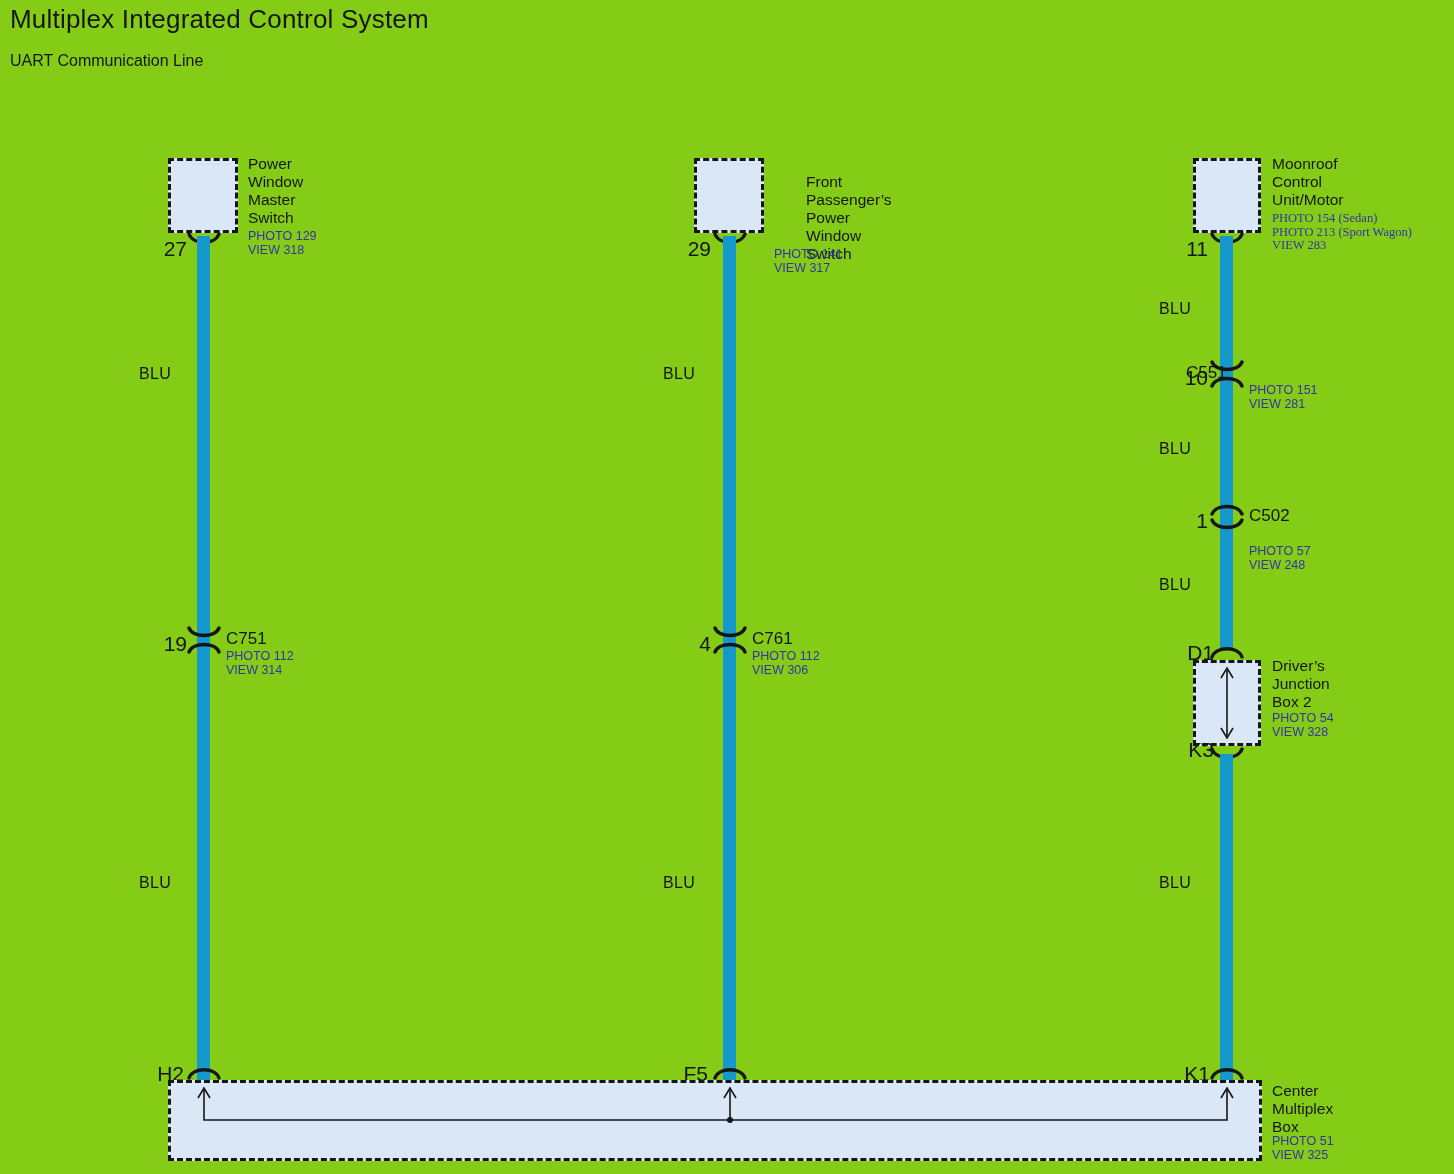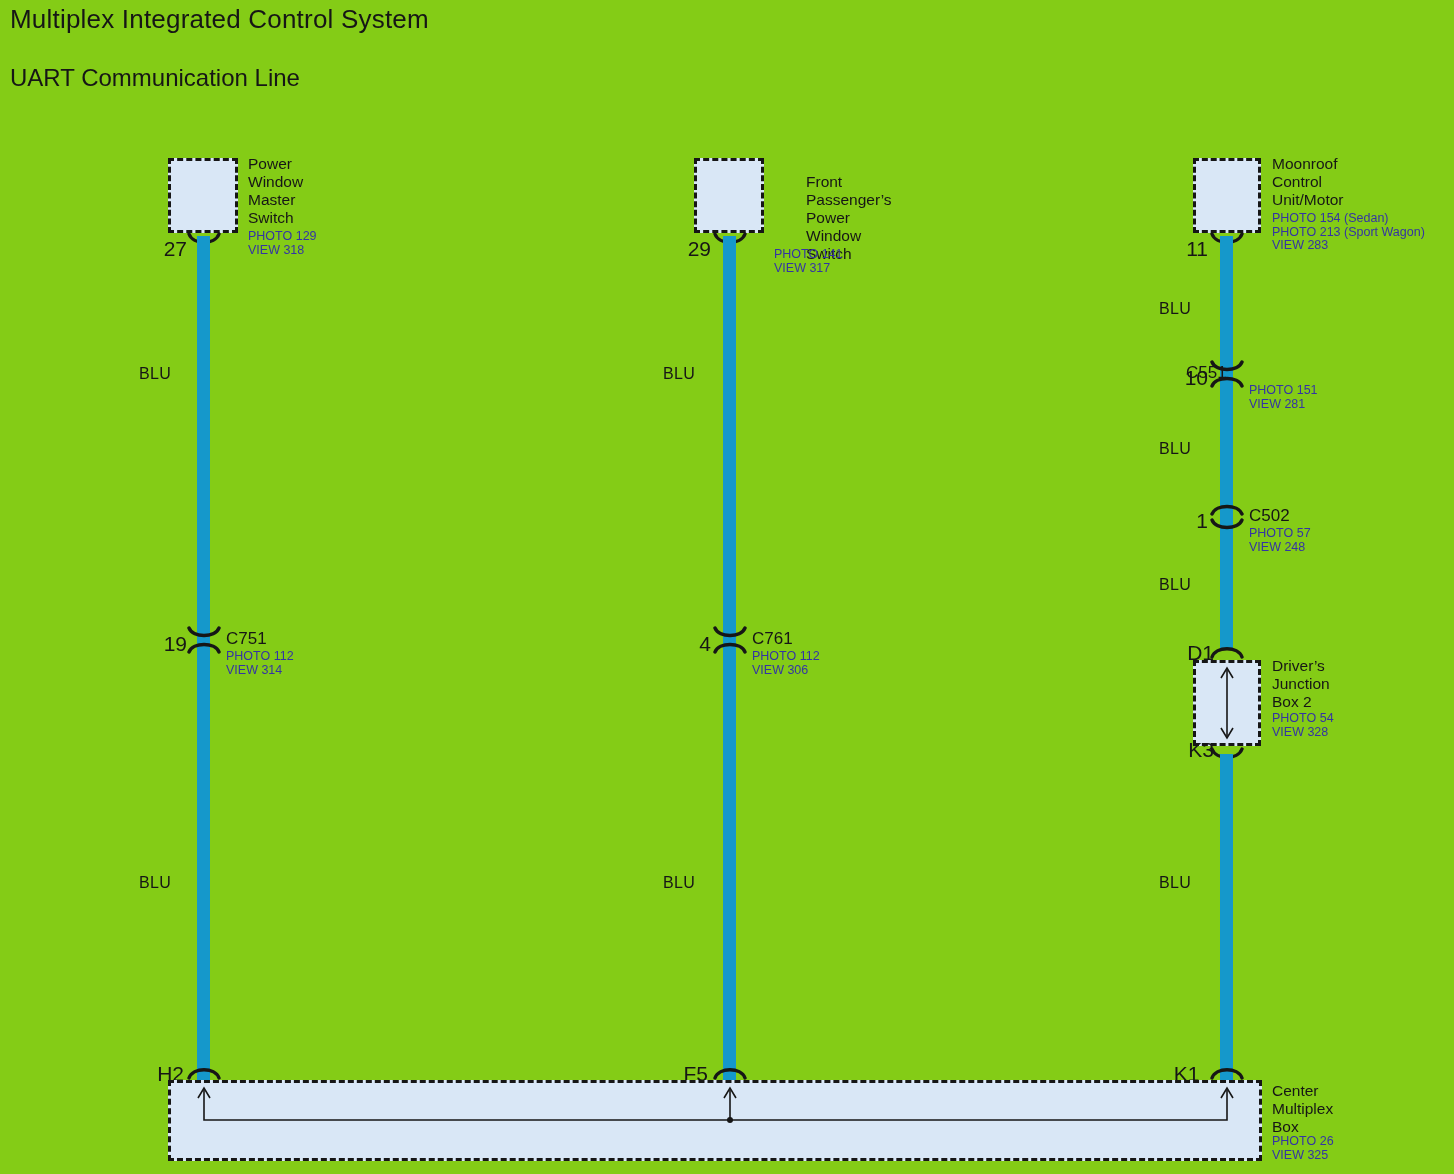--- a/index.html
+++ b/index.html
@@ -8,21 +8,21 @@
     --color-link:#3434a4;
     --color-ink:#161616;
   }
   html,body{margin:0;padding:0;background:#ffffff;}
   #canvas{
     position:relative;width:1454px;height:1174px;background:#84cc16;overflow:hidden;
     font-family:"Liberation Sans","DejaVu Sans",sans-serif;color:var(--color-ink);
   }
   .abs{position:absolute;}
   .title{left:10px;top:4px;font-size:26px;letter-spacing:0.2px;}
-  .subtitle{left:10px;top:52px;font-size:24px;margin-top:12px;}
+  .subtitle{left:10px;top:52px;font-size:16px;}
   .dashed-box{
     box-sizing:border-box;border:3px dashed var(--color-ink);
     background:var(--color-box-fill);
   }
   .wire{width:13px;background:var(--color-wire);}
   .pin{font-size:21px;text-align:right;white-space:nowrap;}
   .blu{font-size:16px;text-align:left;letter-spacing:0.3px;}
   .comp-name{font-size:15.5px;line-height:18px;white-space:pre-line;}
   .conn-name{font-size:17px;white-space:nowrap;}
   .refs{font-size:12.5px;line-height:13.5px;color:var(--color-link);white-space:pre-line;cursor:pointer;}
@@ -100,21 +100,21 @@
 
   <div class="abs pin" style="left:661px;top:1062px;width:47px;">F5</div>
   <svg class="abs glyph" style="left:712px;top:1065px;" width="36" height="15" viewBox="0 0 36 15">
     <path d="M3,13 C7,2 29,2 33,13" fill="none" stroke="currentColor" stroke-width="3.4" stroke-linecap="round"></path>
   </svg>
 
   <div class="abs dashed-box" style="left:1193px;top:158px;width:68px;height:75px;"></div>
   <div class="abs comp-name" style="left:1272px;top:155px;">Moonroof
 Control
 Unit/Motor</div>
-  <div class="abs refs" style="left:1272px;top:212px;">PHOTO 154 (Sedan)
+  <div class="abs refs" style="left:1272px;top:212px;font-family:Liberation Serif, serif;">PHOTO 154 (Sedan)
 PHOTO 213 (Sport Wagon)
 VIEW 283</div>
   <div class="abs pin" style="left:1161px;top:237px;width:47px;">11</div>
 
   <svg class="abs glyph" style="left:1209px;top:232px;" width="36" height="16" viewBox="0 0 36 16">
     <path d="M3,2 C7,13 29,13 33,2" fill="none" stroke="currentColor" stroke-width="3.4" stroke-linecap="round"></path>
   </svg>
 
   <div class="abs wire" style="left:1220px;top:236px;height:414px;"></div>
 
@@ -130,21 +130,21 @@
 VIEW 281</div>
 
   <div class="abs blu" style="left:1159px;top:440px;width:47px;">BLU</div>
 
   <svg class="abs glyph" style="left:1209px;top:503px;" width="36" height="28" viewBox="0 0 36 28">
     <path d="M3,11 C7,1 29,1 33,11" fill="none" stroke="currentColor" stroke-width="3.4" stroke-linecap="round"></path>
     <path d="M3,17 C7,27 29,27 33,17" fill="none" stroke="currentColor" stroke-width="3.4" stroke-linecap="round"></path>
   </svg>
   <div class="abs pin" style="left:1161px;top:509px;width:47px;">1</div>
   <div class="abs conn-name" style="left:1249px;top:506px;">C502</div>
-  <div class="abs refs" style="left:1249px;top:527px;">PHOTO 57
+  <div class="abs refs" style="left:1249px;top:545px;">PHOTO 57
 VIEW 248</div>
 
   <div class="abs blu" style="left:1159px;top:576px;width:47px;">BLU</div>
 
   <div class="abs pin" style="left:1167px;top:641px;width:47px;">D1</div>
   <svg class="abs glyph" style="left:1209px;top:644px;" width="36" height="15" viewBox="0 0 36 15">
     <path d="M3,13 C7,2 29,2 33,13" fill="none" stroke="currentColor" stroke-width="3.4" stroke-linecap="round"></path>
   </svg>
   <div class="abs dashed-box" style="left:1193px;top:660px;width:68px;height:86px;"></div>
   <svg class="abs glyph" style="left:1193px;top:660px;" width="68" height="86" viewBox="0 0 68 86">
@@ -159,33 +159,33 @@
 VIEW 328</div>
   <div class="abs pin" style="left:1167px;top:738px;width:47px;">K3</div>
   <svg class="abs glyph" style="left:1209px;top:747px;" width="36" height="15" viewBox="0 0 36 15">
     <path d="M3,2 C7,13 29,13 33,2" fill="none" stroke="currentColor" stroke-width="3.4" stroke-linecap="round"></path>
   </svg>
 
   <div class="abs wire" style="left:1220px;top:754px;height:326px;"></div>
 
   <div class="abs blu" style="left:1159px;top:874px;width:47px;">BLU</div>
 
-  <div class="abs pin" style="left:1163px;top:1062px;width:47px;text-align:center;">K1</div>
+  <div class="abs pin" style="left:1163px;top:1062px;width:47px;">K1</div>
   <svg class="abs glyph" style="left:1209px;top:1065px;" width="36" height="15" viewBox="0 0 36 15">
     <path d="M3,13 C7,2 29,2 33,13" fill="none" stroke="currentColor" stroke-width="3.4" stroke-linecap="round"></path>
   </svg>
 
   <div class="abs dashed-box" style="left:168px;top:1080px;width:1094px;height:81px;"></div>
   <svg class="abs glyph" style="left:168px;top:1080px;" width="1094" height="81" viewBox="0 0 1094 81">
     <polyline points="36,10 36,40 1059,40 1059,10" fill="none" stroke="currentColor" stroke-width="1.6"></polyline>
     <line x1="562" y1="40" x2="562" y2="10" stroke="currentColor" stroke-width="1.6"></line>
     <circle cx="562" cy="40" r="3" fill="currentColor"></circle>
     <path d="M30,18 L36,8 L42,18" fill="none" stroke="currentColor" stroke-width="1.6"></path>
     <path d="M556,18 L562,8 L568,18" fill="none" stroke="currentColor" stroke-width="1.6"></path>
     <path d="M1053,18 L1059,8 L1065,18" fill="none" stroke="currentColor" stroke-width="1.6"></path>
   </svg>
   <div class="abs comp-name" style="left:1272px;top:1082px;">Center
 Multiplex
 Box</div>
-  <div class="abs refs" style="left:1272px;top:1135px;">PHOTO 26
+  <div class="abs refs" style="left:1272px;top:1135px;">PHOTO 51
 VIEW 325</div>
 
 </div>
 
 </body></html>

